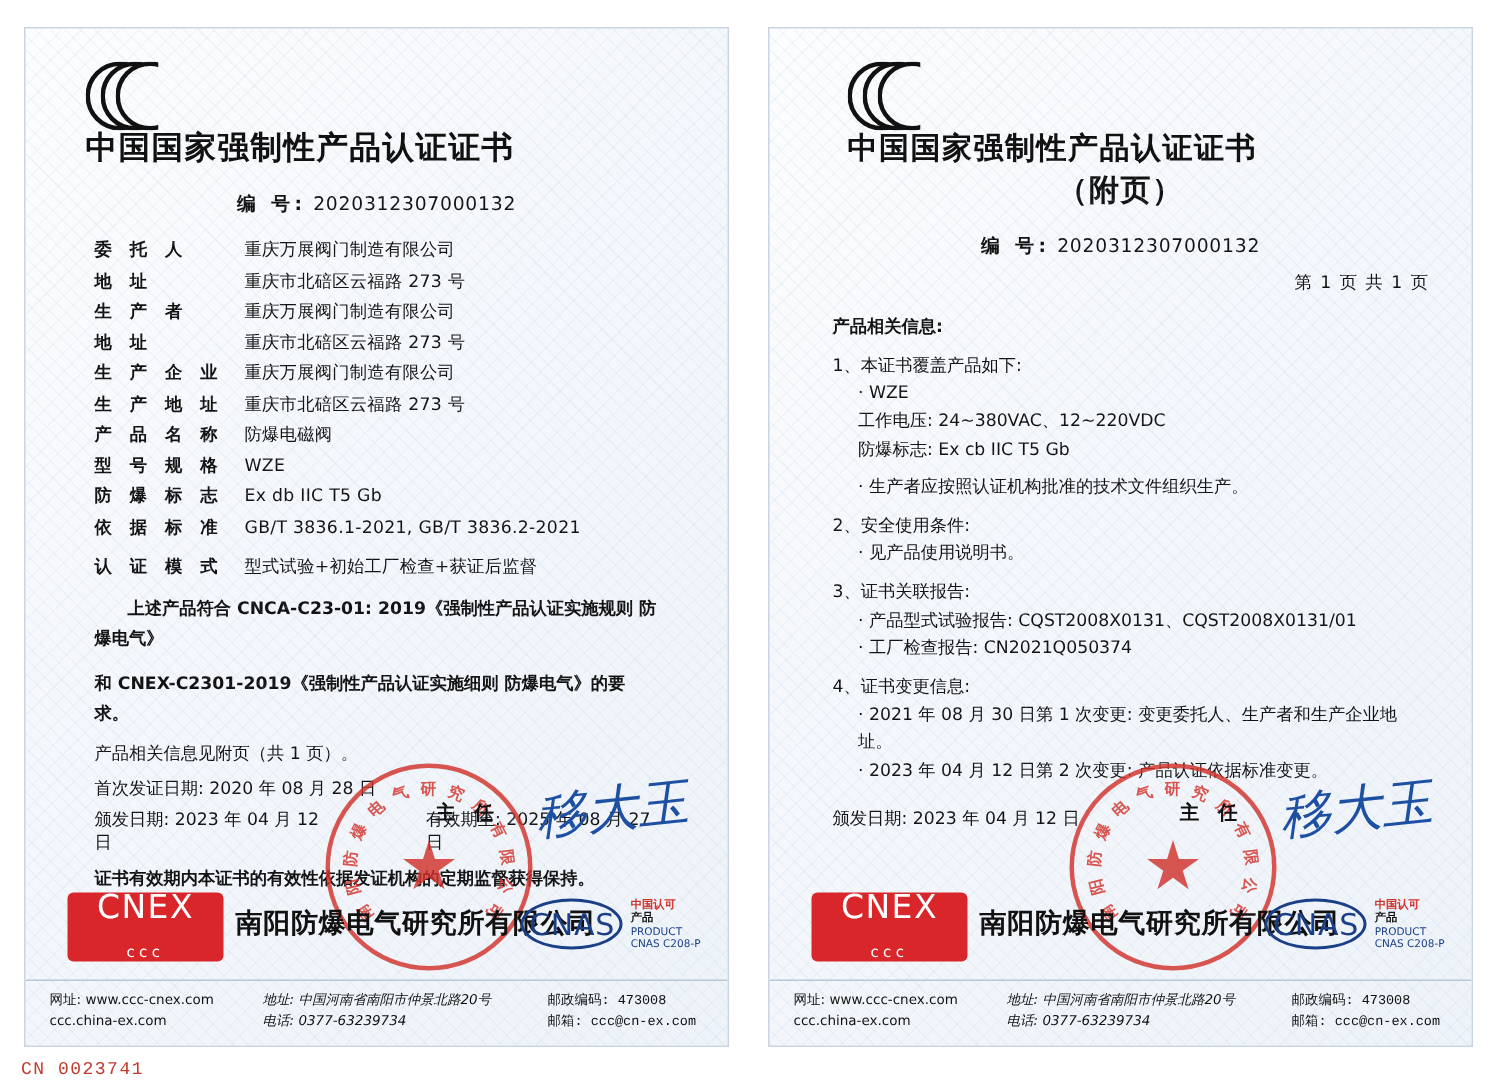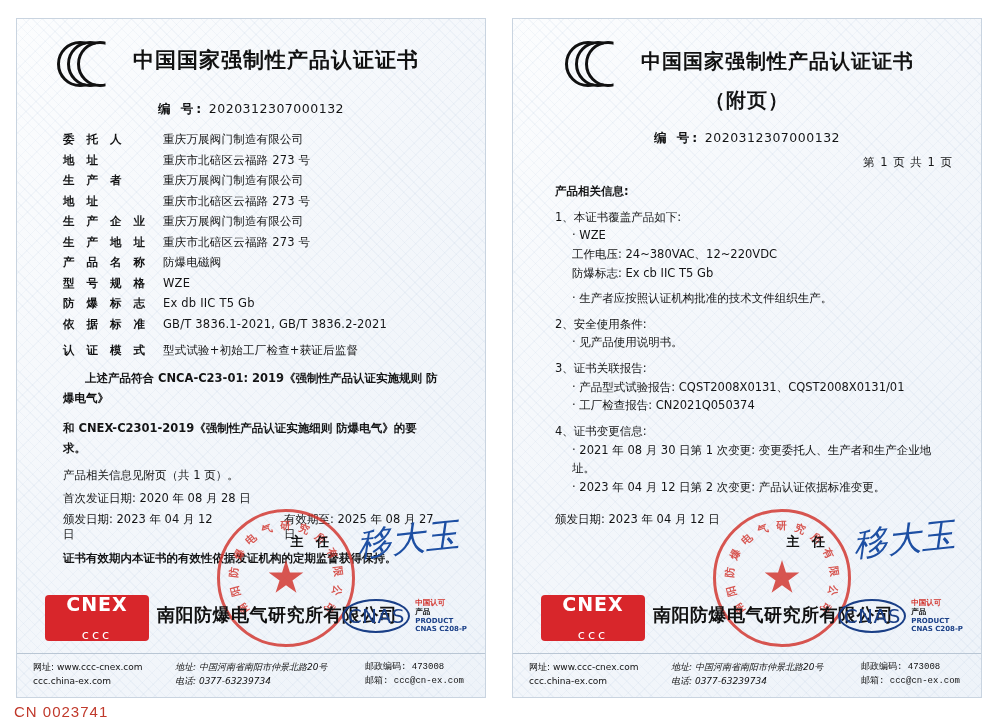--- a/index.html
+++ b/index.html
@@ -25,22 +25,23 @@
   .guilloche{
     position:absolute;inset:0;
     background-image:
       repeating-linear-gradient(45deg, rgba(160,185,215,.10) 0 1px, transparent 1px 7px),
       repeating-linear-gradient(-45deg, rgba(160,185,215,.09) 0 1px, transparent 1px 9px);
     pointer-events:none;
   }
   
   .hdr{
     position:relative;
-    display:flex;align-items:center;
+    display:flex;
     padding:18px 0 0 40px;
+    flex-direction:column;
   }
   .ccc-logo{
     width:62px;height:48px;
     position:relative;flex:none;
     margin-right:14px;
   }
   .ccc-logo .c{
     position:absolute;top:4px;
     width:40px;height:40px;
     border:3px solid #111;
@@ -177,22 +178,22 @@
     height:56px;
   }
   .cnex{
     position:absolute;left:28px;top:2px;
     width:104px;height:46px;
     background:#d8262b;
     border-radius:4px;
     color:#fff;
     display:flex;flex-direction:column;align-items:center;justify-content:center;
   }
-  .cnex .m{font-size:19px;font-weight:bold;letter-spacing:1px;line-height:1;}
-  .cnex .s{font-size:13px;letter-spacing:3px;margin-top:13px;}
+  .cnex .m{font-size:22px;font-weight:normal;letter-spacing:1px;line-height:1;}
+  .cnex .s{font-size:10px;letter-spacing:3px;margin-top:13px;}
   .org{
     position:absolute;left:140px;top:10px;
     font-size:18px;font-weight:bold;color:#111;
     letter-spacing:.5px;
   }
   .cnas{
     position:absolute;right:18px;top:6px;
     display:flex;align-items:center;
   }
   .cnas .oval{
@@ -200,43 +201,43 @@
     border:2px solid #1a3f87;
     border-radius:50%;
     color:#1a3f87;
     font-size:20px;font-weight:normal;
     display:flex;align-items:center;justify-content:center;
     letter-spacing:.5px;
   }
   .cnas .txt{margin-left:5px;line-height:1.15;}
   .cnas .t1{font-size:7.5px;color:#d2322b;font-weight:bold;}
   .cnas .t2{font-size:7.5px;color:#111;font-weight:bold;}
-  .cnas .t3{font-size:7px;color:#1a3f87;font-weight:bold;}
+  .cnas .t3{font-size:7px;color:#1a3f87;font-weight:normal;}
 
   
   .footbar{
     position:absolute;left:0;right:0;bottom:0;
     height:44px;
     border-top:1px solid #b9c6d4;
     display:flex;
     font-size:9px;color:#111;
     padding:6px 10px 0 16px;
     box-sizing:border-box;
   }
   .fcol{line-height:1.6;}
   .fcol.c1{width:142px;}
   .fcol.c2{width:190px;font-style:italic;}
   .fcol.c3{width:auto;font-family:Liberation Mono, monospace;}
 
   .serial{
     position:absolute;
     left:14px;bottom:2px;
-    font-size:15px;
+    font-size:12px;
     color:#c0392b;
-    font-family:Liberation Sans, sans-serif;
+    font-family:Liberation Mono, monospace;
     letter-spacing:1px;
   }
 </style>
 </head>
 <body>
 
 <div class="page left">
   <div class="guilloche"></div>
 
   <div class="hdr">

